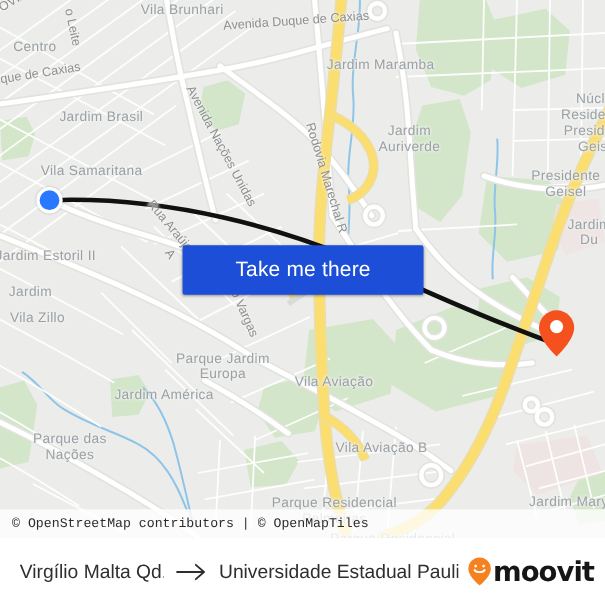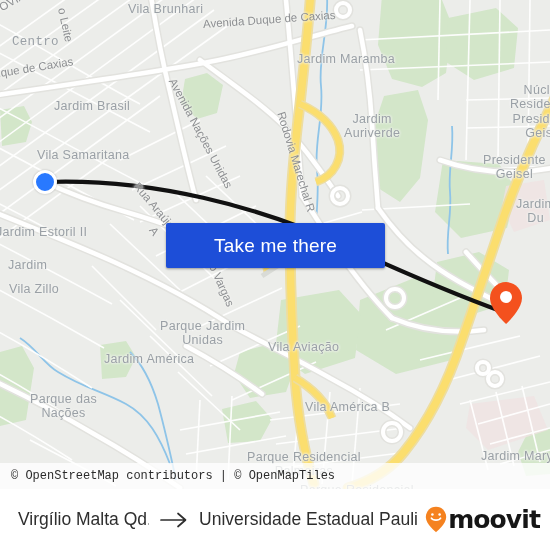--- a/index.html
+++ b/index.html
@@ -373,35 +373,35 @@
         <g stroke="#d9dbd6" stroke-width="5" fill="none">
           <path d="M262,276 L330,232"></path>
         </g>
 
         <g fill="none">
           <path d="M45,182 C150,178 260,206 350,248 C420,280 470,300 506,313" stroke="#111111" stroke-width="4.2" stroke-linecap="round"></path>
         </g>
       </g>
     </svg>
 
-    <div class="map-label area" style="left:12px;  top:35px;font-family:Liberation Mono, monospace;">Centro</div>
+    <div class="map-label area" style="left:12px;  top:35px;">Centro</div>
     <div class="map-label area" style="left:128px; top:2px;text-align:center;">Vila Brunhari</div>
     <div class="map-label area" style="left:54px;  top:99px;">Jardim Brasil</div>
     <div class="map-label area" style="left:37px;  top:148px;">Vila Samaritana</div>
     <div class="map-label area" style="left:297px; top:52px;">Jardim Maramba</div>
     <div class="map-label area" style="left:-4px;  top:225px;">Jardim Estoril II</div>
     <div class="map-label area" style="left:8px;   top:258px;">Jardim</div>
     <div class="map-label area" style="left:9px;   top:282px;">Vila Zillo</div>
     <div class="map-label area two-line" style="left:30px; top:392px; white-space:pre-line;">Parque das
 Nações</div>
     <div class="map-label area" style="left:104px; top:352px;">Jardim América</div>
     <div class="map-label area two-line" style="left:160px; top:319px; white-space:pre-line;">Parque Jardim
-Unidas</div>
+Europa</div>
     <div class="map-label area" style="left:268px; top:340px;">Vila Aviação</div>
-    <div class="map-label area" style="left:305px; top:400px;">Vila América B</div>
+    <div class="map-label area" style="left:305px; top:400px;">Vila Aviação B</div>
     <div class="map-label area two-line" style="left:247px; top:450px; white-space:pre-line;">Parque Residencial
 Palmeiras</div>
     <div class="map-label area two-line" style="left:316px; top:112px; white-space:pre-line;margin-left:28px;">Jardim
 Auriverde</div>
     <div class="map-label area two-line" style="left:483px; top:153px; white-space:pre-line;">Presidente
 Geisel</div>
     <div class="map-label area two-line" style="left:510px; top:83px; white-space:pre-line;">Núcleo
 Residencial
 Presidente
 Geisel</div>

